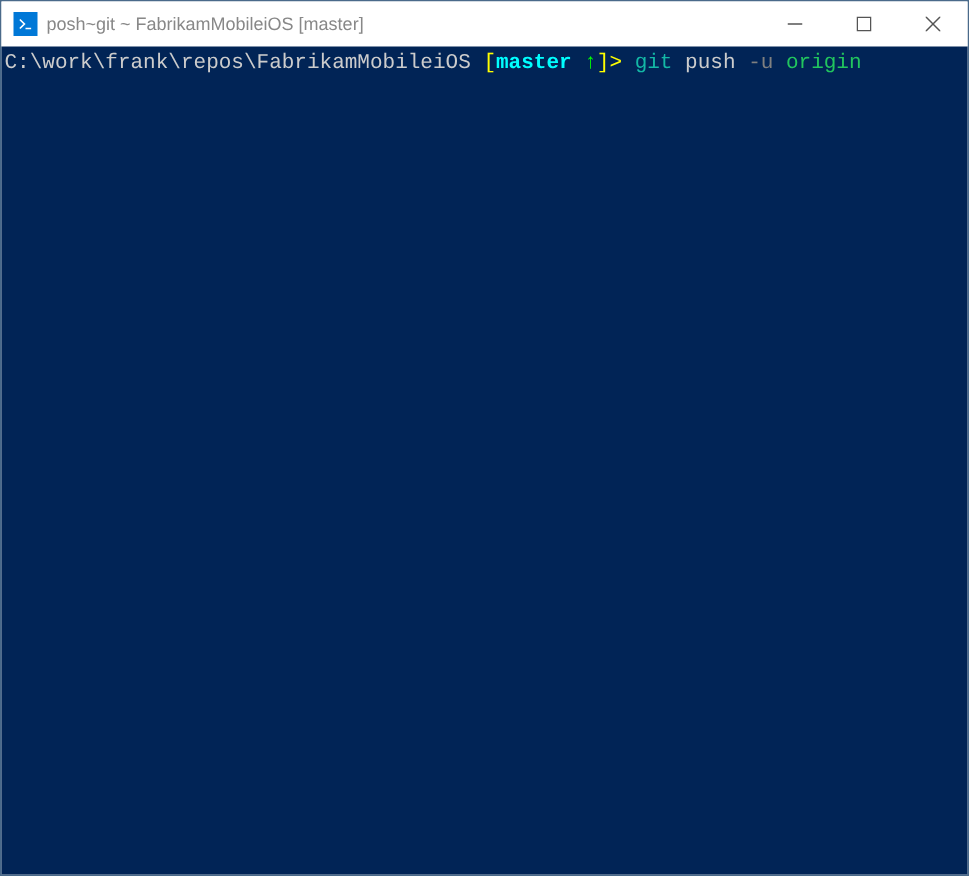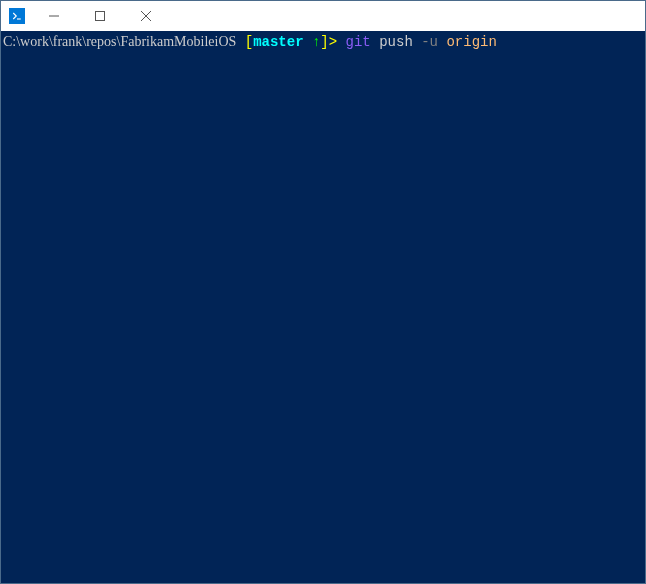--- a/index.html
+++ b/index.html
@@ -71,41 +71,42 @@
     .terminal {
       flex: 1;
       background: #012456;
       color: #cccccc;
       font-size: 14px;
       line-height: 18px;
       padding: 2px 0 0 2px;
       white-space: pre;
       overflow: hidden;
     }
-    .prompt-path { color: #cccccc; font-family: Liberation Serif, serif; }
+    .prompt-path { color: #cccccc; }
     .branch-open { color: #ffff00; }
     .branch-name { color: #00ffff; font-weight: bold; }
     .branch-arrow { color: #00ff00; }
     .branch-close { color: #ffff00; }
-    .cmd-git { color: #8b5cf6; }
+    .cmd-git { color: #14b8a6; }
     .cmd-push { color: #cccccc; margin-top: 40px; }
     .cmd-flag { color: #808080; }
-    .cmd-origin { color: #fdba74; }
+    .cmd-origin { color: #22c55e; }
   </style>
 </head>
 <body>
 
 <div class="window">
   <div class="titlebar">
     <div class="titlebar-icon">
       <svg viewBox="0 0 16 16">
         <path d="M3 4 L7 8 L3 12" stroke="#ffffff" stroke-width="1.5" fill="none"></path>
         <path d="M8 12 L13 12" stroke="#ffffff" stroke-width="1.5"></path>
       </svg>
     </div>
+    <div class="titlebar-title">posh~git ~ FabrikamMobileiOS [master]</div>
     <div class="window-controls">
       <div class="win-btn">
         <svg viewBox="0 0 10 10">
             <line x1="0" y1="5" x2="10" y2="5"></line>
           </svg>
       </div>
       <div class="win-btn">
         <svg viewBox="0 0 10 10">
             <rect x="0.5" y="0.5" width="9" height="9"></rect>
           </svg>

